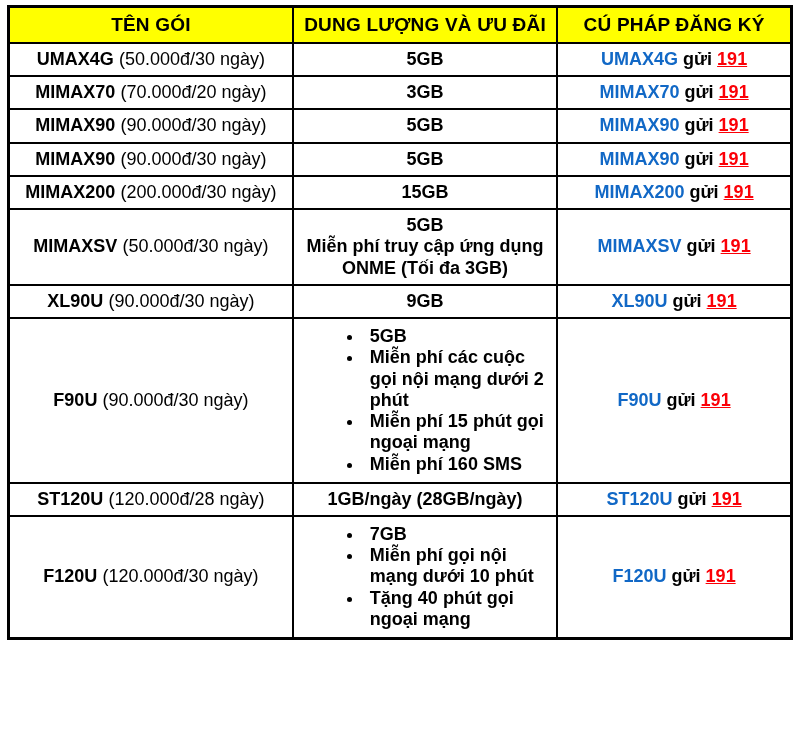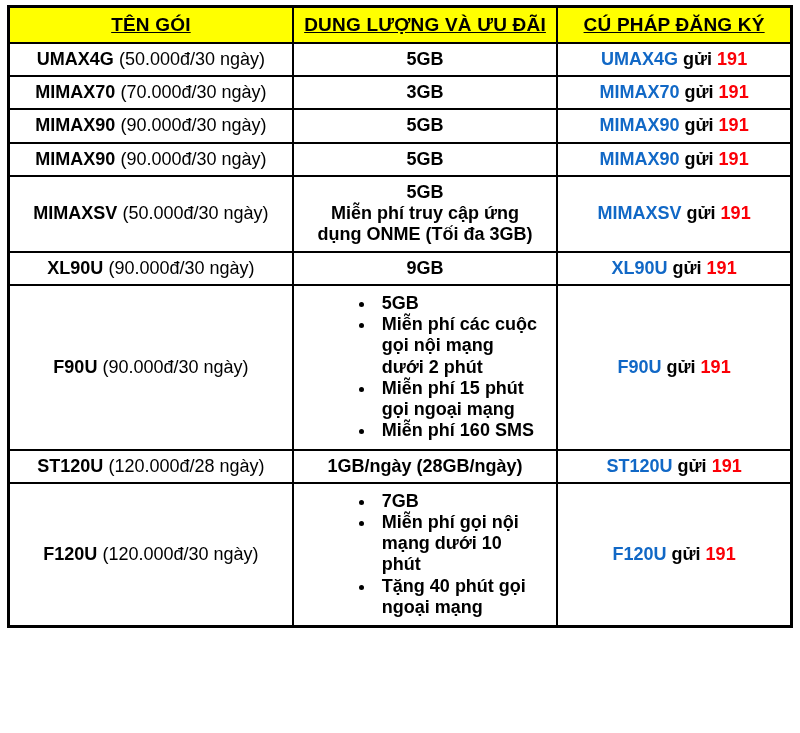--- a/index.html
+++ b/index.html
@@ -30,44 +30,43 @@
     text-align:center;
     vertical-align:middle;
     overflow:hidden;
   }
   th{
     background:var(--header-bg);
     font-size:19px;
     font-weight:bold;
     padding:6px 4px;
     letter-spacing:0.2px;
-    text-decoration:underline;
   }
   td{
     font-size:18px;
     font-weight:bold;
     line-height:1.18;
-    padding:5px 18px;
+    padding:5px 6px;
   }
   .pkg-name{font-weight:bold;}
   .pkg-price{font-weight:normal;}
   .benefit-line{text-align:center;}
   ul.benefit-list{
     text-align:left;
     margin:2px 0;
     padding-left:64px;
     list-style:disc outside;
   }
   ul.benefit-list li{
     padding-left:6px;
     margin:0;
   }
   .syntax-code{color:var(--code-blue);}
   .syntax-send{color:var(--text-color);}
-  .syntax-number{color:var(--number-red);}
+  .syntax-number{color:var(--number-red);text-decoration:underline;}
 </style>
 </head>
 <body>
 
 <div class="page">
   <table class="pkg-table">
     <colgroup>
       <col class="c-name">
       <col class="c-benefits">
       <col class="c-syntax">
@@ -92,21 +91,21 @@
       <span class="syntax-code">UMAX4G</span>
       <span class="syntax-send">gửi</span>
       <span class="syntax-number">191</span>
     </td>
   </tr>
 
 
   <tr>
     <td class="col-name">
       <span class="pkg-name">MIMAX70</span>
-      <span class="pkg-price">(70.000đ/30 ngày)</span>
+      <span class="pkg-price">(70.000đ/20 ngày)</span>
     </td>
     <td class="col-benefits">
             <div class="benefit-line">3GB</div>
           </td>
     <td class="col-syntax">
       <span class="syntax-code">MIMAX70</span>
       <span class="syntax-send">gửi</span>
       <span class="syntax-number">191</span>
     </td>
   </tr>
@@ -135,20 +134,34 @@
             <div class="benefit-line">5GB</div>
           </td>
     <td class="col-syntax">
       <span class="syntax-code">MIMAX90</span>
       <span class="syntax-send">gửi</span>
       <span class="syntax-number">191</span>
     </td>
   </tr>
 
 
+  <tr>
+    <td class="col-name">
+      <span class="pkg-name">MIMAX200</span>
+      <span class="pkg-price">(200.000đ/30 ngày)</span>
+    </td>
+    <td class="col-benefits">
+            <div class="benefit-line">15GB</div>
+          </td>
+    <td class="col-syntax">
+      <span class="syntax-code">MIMAX200</span>
+      <span class="syntax-send">gửi</span>
+      <span class="syntax-number">191</span>
+    </td>
+  </tr>
 
 
   <tr>
     <td class="col-name">
       <span class="pkg-name">MIMAXSV</span>
       <span class="pkg-price">(50.000đ/30 ngày)</span>
     </td>
     <td class="col-benefits">
             <div class="benefit-line">5GB</div>
             <div class="benefit-line">Miễn phí truy cập ứng dụng ONME (Tối đa 3GB)</div>

